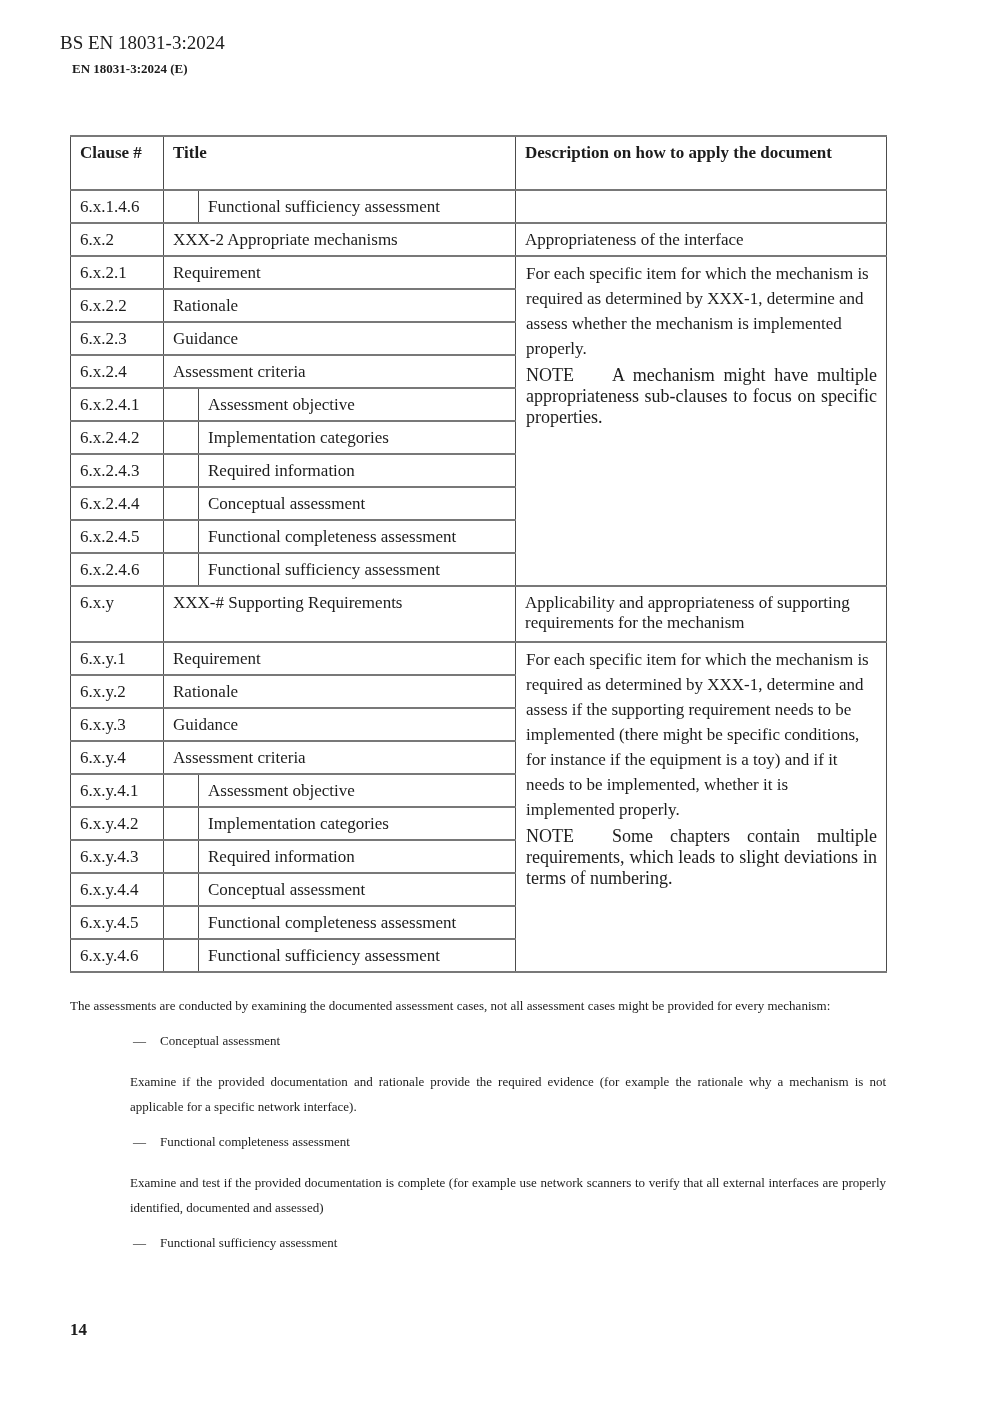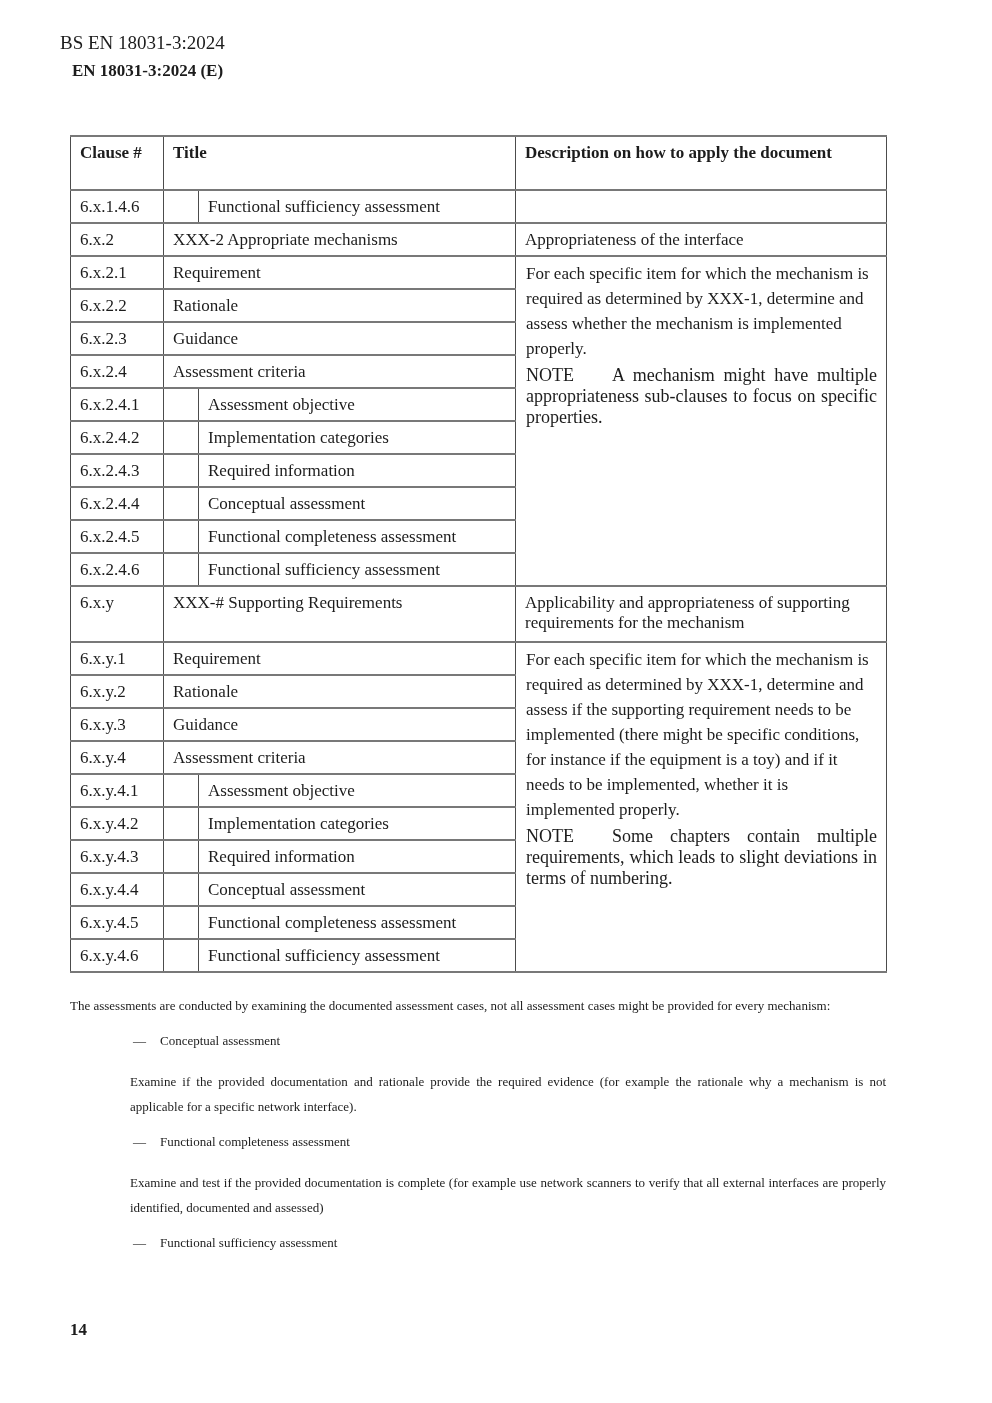--- a/index.html
+++ b/index.html
@@ -5,21 +5,21 @@
   * { margin: 0; padding: 0; box-sizing: border-box; }
   html, body { background: #ffffff; }
   body {
     width: 992px; height: 1403px;
     position: relative;
     font-family: "Liberation Serif", "DejaVu Serif", serif;
     color: #1c1c1c;
     overflow: hidden;
   }
   .doc-ref { position: absolute; left: 60px; top: 32px; font-size: 19px; }
-  .doc-ref-e { position: absolute; left: 72px; top: 61px; font-size: 17px; font-weight: bold; }
+  .doc-ref-e { position: absolute; left: 72px; top: 61px; font-size: 13px; font-weight: bold; }
 
   .content { position: absolute; left: 70px; top: 135px; width: 816px; }
 
   table.clause-table {
     border-collapse: collapse;
     table-layout: fixed;
     width: 816px;
     font-size: 17px;
   }
   .clause-table td, .clause-table th {

